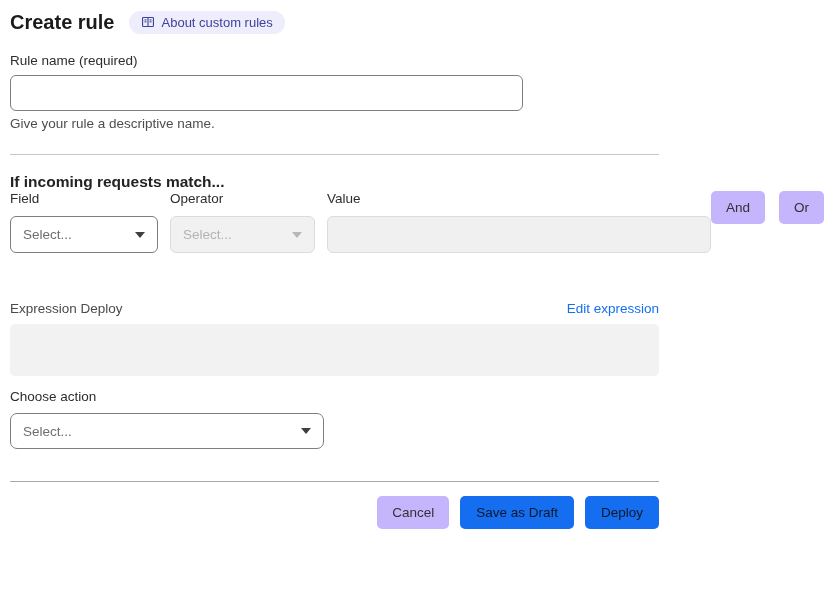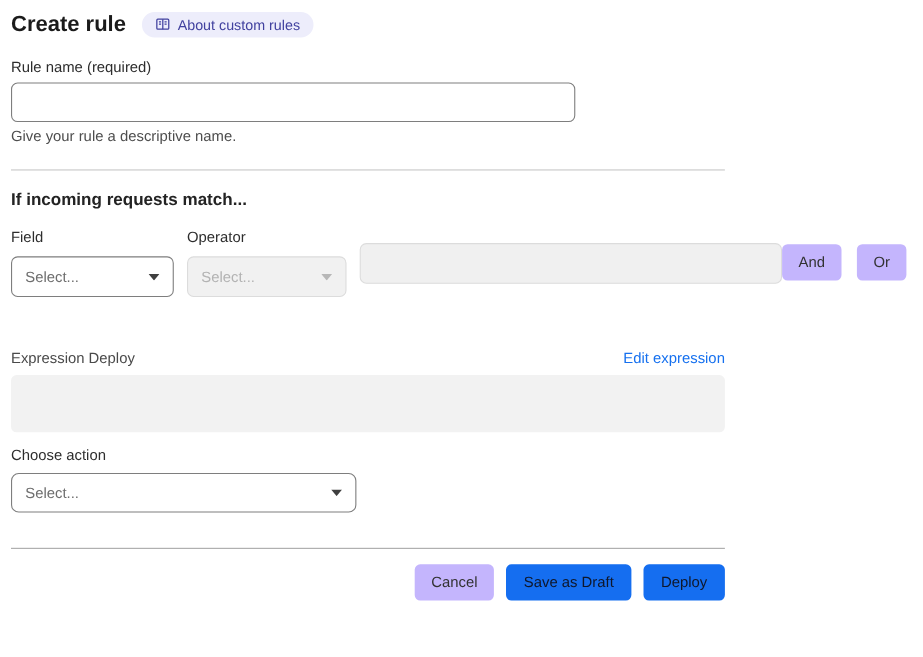--- a/index.html
+++ b/index.html
@@ -31,21 +31,21 @@
     border:1px solid #7e7e7e; border-radius:6px;
     font-family:"Liberation Sans",sans-serif; font-size:14px; color:#222;
     padding:0 10px; outline:none; background:#fff;
   }
   .helper-text { font-size:13.5px; color:#4e4e4e; margin-top:5px; line-height:16px; }
 
   .divider { border:0; border-top:1px solid #c7c7c7; margin:22px 0 0; }
   .section-heading { font-size:15.5px; font-weight:700; color:#232323; margin:17px 0 0; line-height:19px; }
 
   
-  .condition-row { display:flex; align-items:center; margin-top:17px; }
+  .condition-row { display:flex; align-items:flex-start; }
   .cond-group { display:flex; flex-direction:column; }
   .cond-group .form-label { margin-bottom:9px; }
   .gap { margin-left:12px; }
   .select {
     height:37px; box-sizing:border-box;
     border:1px solid #7e7e7e; border-radius:6px; background:#fff;
     display:flex; align-items:center; justify-content:space-between;
     padding:0 12px; font-size:13.5px; color:#6e6e6e; cursor:pointer;
   }
   .select .caret { color:#3f3f3f; display:flex; }
@@ -130,20 +130,21 @@
         <span>Select...</span>
         <span class="caret">
           <svg width="10" height="6" viewBox="0 0 10 6">
               <path d="M0 0h10L5 6z" fill="currentColor"></path>
             </svg>
         </span>
       </div>
     </div>
 
     <div class="cond-group gap">
+      <span class="form-label">Value</span>
       <input class="value-input" type="text" disabled="" value="" style="">
     </div>
 
     <div class="andor-group">
       <button class="btn btn-gray">And</button>
       <button class="btn btn-gray">Or</button>
     </div>
   </div>
 
   <div class="preview-header">

